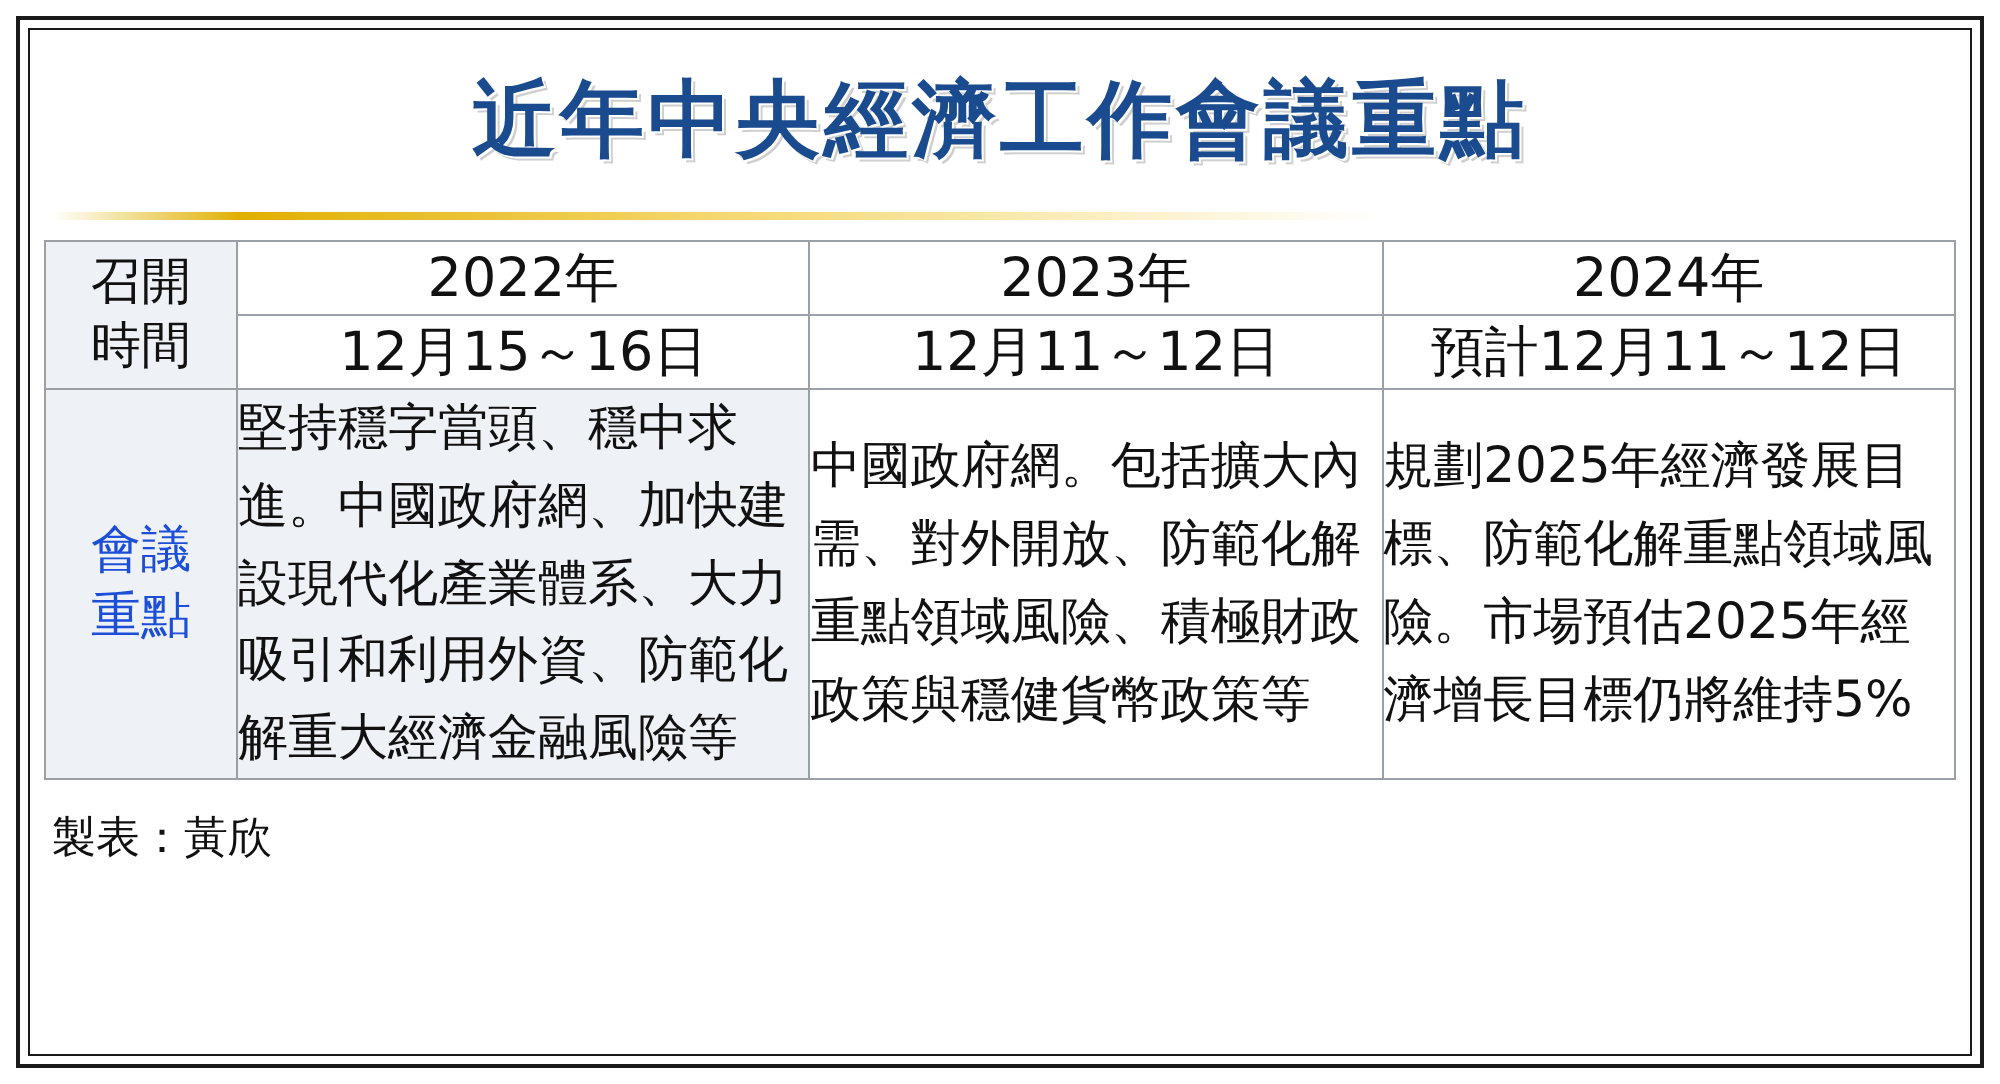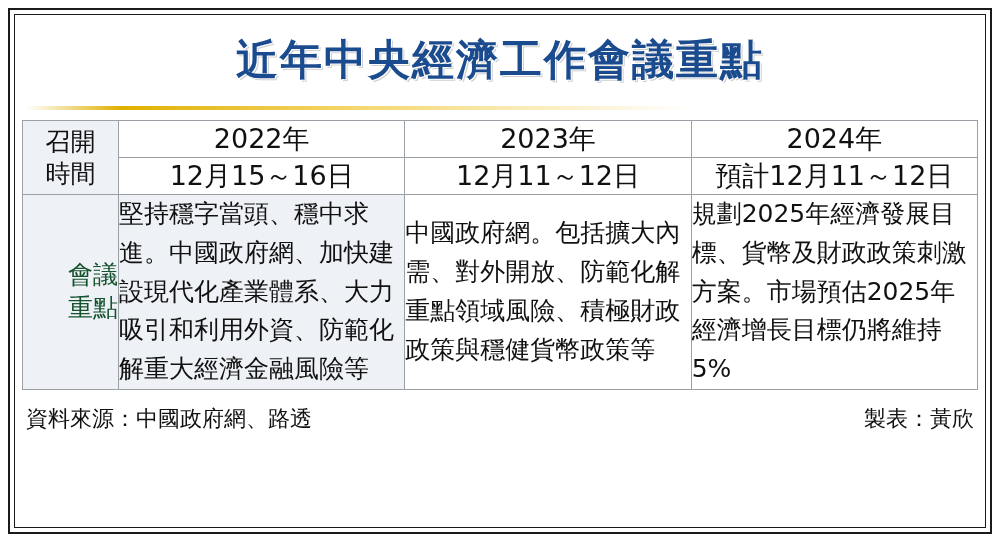--- a/index.html
+++ b/index.html
@@ -96,23 +96,23 @@
     text-align: center;
     font-size: 25px;
     color: #111111;
     background: #eef1f5;
     padding: 6px 2px;
     line-height: 1.25;
     font-family: Liberation Serif, serif;
   }
   .hdr-label .ln { display: block; }
   .body-label {
-    text-align: right;
+    text-align: center;
     font-size: 25px;
-    color: #14532d;
+    color: #1d4ed8;
     background: #eef1f5;
     line-height: 1.3;
     font-family: "DejaVu Sans", "Liberation Sans", sans-serif;
     margin-top: 28px;
   }
   .body-label .ln { display: block; }
   .body-cell {
     font-size: 25px;
     color: #111111;
     line-height: 1.55;
@@ -173,24 +173,23 @@
           <td class="hdr-cell">12月11～12日</td>
           <td class="hdr-cell">預計12月11～12日</td>
         </tr>
         <tr>
           <td class="body-label">
             <span class="ln">會議</span>
             <span class="ln">重點</span>
           </td>
           <td class="body-cell shaded">堅持穩字當頭、穩中求進。中國政府網、加快建設現代化產業體系、大力吸引和利用外資、防範化解重大經濟金融風險等</td>
           <td class="body-cell">中國政府網。包括擴大內需、對外開放、防範化解重點領域風險、積極財政政策與穩健貨幣政策等</td>
-          <td class="body-cell">規劃2025年經濟發展目標、貨幣及財政政策刺激方案。市場預估2025年經濟增長目標仍將維持5%</td>
+          <td class="body-cell">規劃2025年經濟發展目標、防範化解重點領域風險。市場預估2025年經濟增長目標仍將維持5%</td>
         </tr>
       </tbody>
     </table>
 
     <div class="footer">
-      <div>資料來源：中國政府網、路透</div>
       <div>製表：黃欣</div>
     </div>
 
   </div>
 </div>
 
 </body></html>

